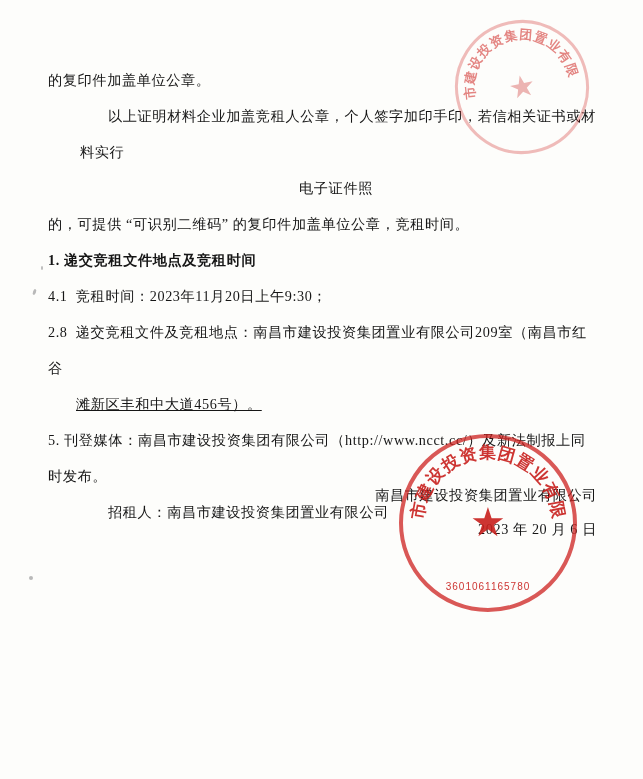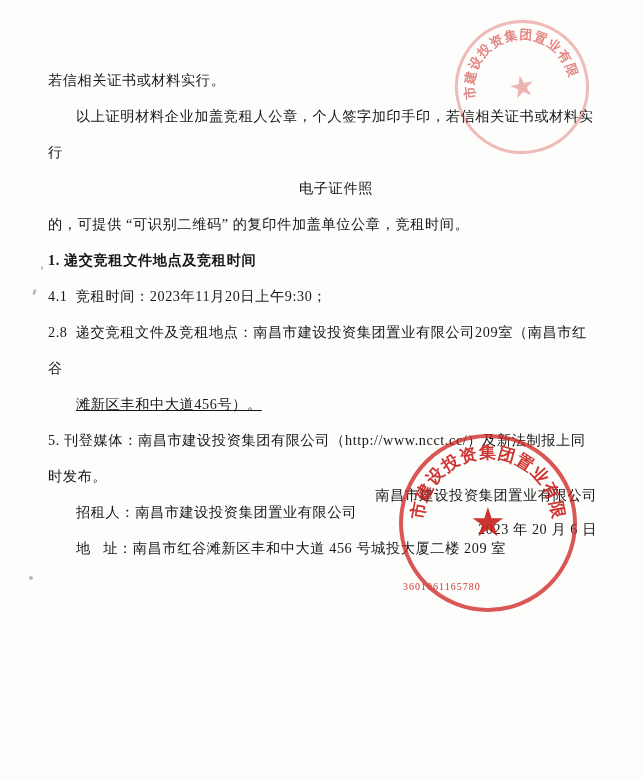--- a/index.html
+++ b/index.html
@@ -28,20 +28,21 @@
   }
   .para {
     font-size: 14.2px;
     line-height: 36px;
     letter-spacing: 0.6px;
     color: #161616;
     white-space: pre-wrap;
   }
   .para.indent {
     text-indent: 28px;
+    margin-left: 32px;
   }
   .para.bold {
     font-weight: bold;
   }
   .para.hang {
     padding-left: 28px;
     text-indent: 0;
     text-align: center;
   }
   .para.hang2 {
@@ -111,53 +112,52 @@
   .seal-arc text {
     font-family: "Liberation Serif", "DejaVu Serif", serif;
     font-weight: bold;
     letter-spacing: 1px;
   }
   .seal-bottom-label {
     position: absolute;
     left: 0;
     right: 0;
     bottom: 16px;
-    text-align: left;
+    text-align: center;
     font-size: 10px;
     color: #c8201d;
     letter-spacing: 1px;
-    font-family: Liberation Serif, serif;
+    font-family: Liberation Sans, sans-serif;
   }
   .scan-speck {
     position: absolute;
     background: #b9b9b9;
     border-radius: 50%;
   }
   .speck-1 { left: 33px; top: 289px; width: 3px; height: 6px; transform: rotate(20deg); }
   .speck-2 { left: 29px; top: 576px; width: 4px; height: 4px; }
   .speck-3 { left: 41px; top: 266px; width: 2px; height: 4px; }
 </style>
 </head>
 <body>
 
 <div class="page">
 
   <div class="doc-body">
-    <div class="para">若信相关证书或材料实行。</div>
+    <div class="para">的复印件加盖单位公章。</div>
     <div class="para indent">以上证明材料企业加盖竞租人公章，个人签字加印手印，若信相关证书或材料实行</div>
     <div class="para hang">电子证件照</div>
     <div class="para">的，可提供 “可识别二维码” 的复印件加盖单位公章，竞租时间。</div>
     <div class="para bold">1. 递交竞租文件地点及竞租时间</div>
     <div class="para">4.1  竞租时间：2023年11月20日上午9:30；</div>
     <div class="para">2.8  递交竞租文件及竞租地点：南昌市建设投资集团置业有限公司209室（南昌市红谷</div>
     <div class="para hang2">滩新区丰和中大道456号）。</div>
     <div class="para">5. 刊登媒体：南昌市建设投资集团有限公司（http://www.ncct.cc/）及新法制报上同</div>
     <div class="para">时发布。</div>
     <div class="para indent">招租人：南昌市建设投资集团置业有限公司</div>
-    <div class="para indent">地   址：南昌市红谷滩新区丰和中大道 456 号城投大厦二楼 209 室</div>
   </div>
 
   <div class="sign-block">
     <span class="sign-line">南昌市建设投资集团置业有限公司</span>
     <span class="sign-line">2023 年 20 月 6 日</span>
   </div>
 
   <div class="seal seal-top">
     <svg class="seal-arc" viewBox="0 0 128 128" aria-hidden="true">
       <defs>

